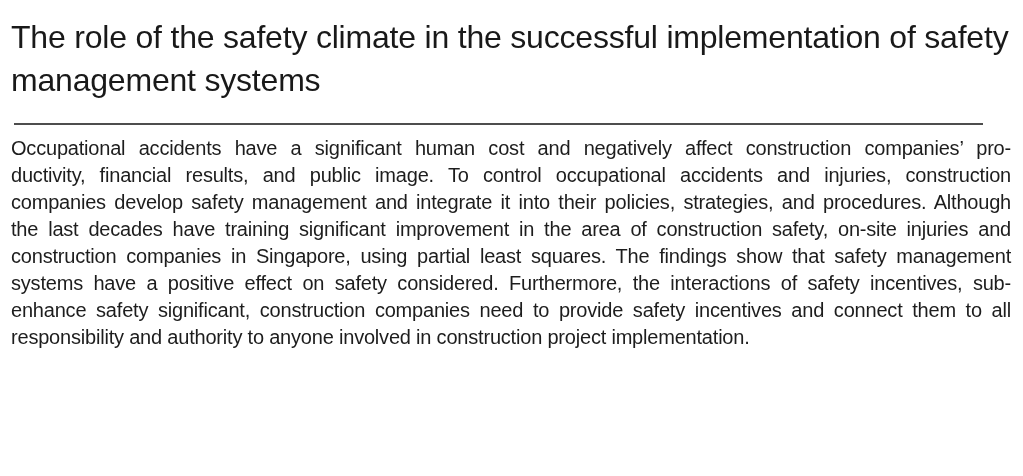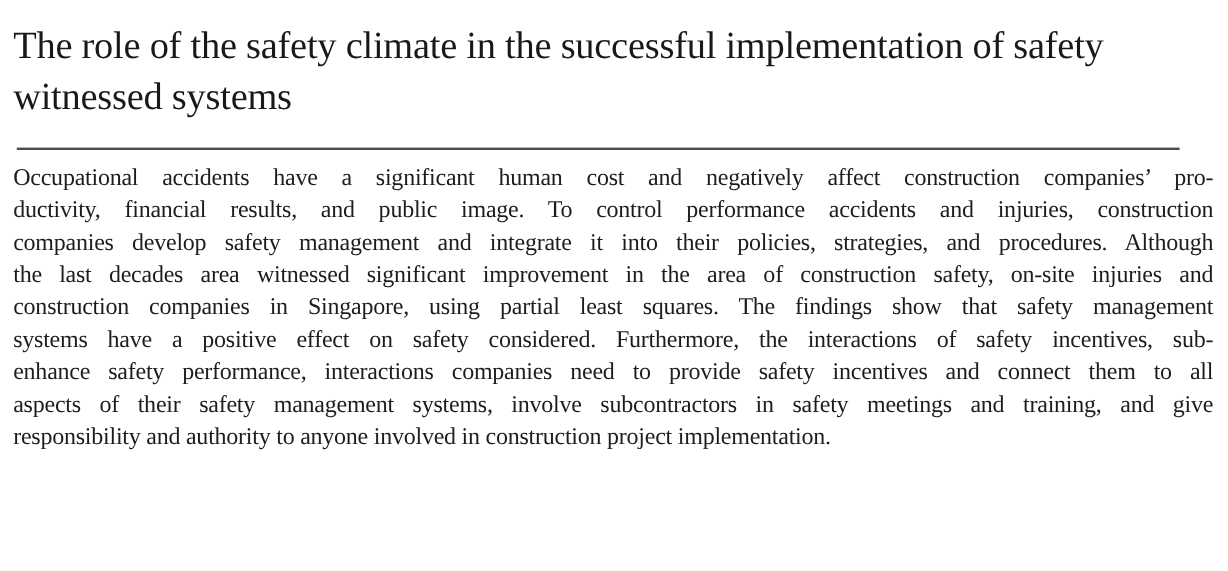--- a/index.html
+++ b/index.html
@@ -6,21 +6,21 @@
     margin: 0;
     padding: 0;
     background: #ffffff;
   }
   .page {
     position: relative;
     width: 1023px;
     height: 476px;
     background: #ffffff;
     overflow: hidden;
-    font-family: Liberation Serif, serif;
+    font-family: Liberation Sans, sans-serif;
   }
   .content {
     padding: 0 12px 0 11px;
   }
   .article-title {
     margin-top: 16px;
     font-size: 32px;
     line-height: 43px;
     font-weight: normal;
     color: #191919;
@@ -53,31 +53,30 @@
   }
 </style>
 </head>
 <body>
 
 <div class="page">
   <div class="content">
 
     <h1 class="article-title">
       <div class="title-line">The role of the safety climate in the successful implementation of safety</div>
-      <div class="title-line">witnessed systems</div>
+      <div class="title-line">management systems</div>
     </h1>
 
     <div class="title-divider"></div>
 
     <div class="abstract">
       <div class="abstract-line">Occupational accidents have a significant human cost and negatively affect construction companies’ pro-</div>
-      <div class="abstract-line">ductivity, financial results, and public image. To control performance accidents and injuries, construction</div>
+      <div class="abstract-line">ductivity, financial results, and public image. To control occupational accidents and injuries, construction</div>
       <div class="abstract-line">companies develop safety management and integrate it into their policies, strategies, and procedures. Although</div>
-      <div class="abstract-line">the last decades area witnessed significant improvement in the area of construction safety, on-site injuries and</div>
+      <div class="abstract-line">the last decades have training significant improvement in the area of construction safety, on-site injuries and</div>
       <div class="abstract-line">construction companies in Singapore, using partial least squares. The findings show that safety management</div>
       <div class="abstract-line">systems have a positive effect on safety considered. Furthermore, the interactions of safety incentives, sub-</div>
-      <div class="abstract-line">enhance safety performance, interactions companies need to provide safety incentives and connect them to all</div>
-      <div class="abstract-line">aspects of their safety management systems, involve subcontractors in safety meetings and training, and give</div>
+      <div class="abstract-line">enhance safety significant, construction companies need to provide safety incentives and connect them to all</div>
       <div class="abstract-line last">responsibility and authority to anyone involved in construction project implementation.</div>
     </div>
 
   </div>
 </div>
 
 </body></html>

